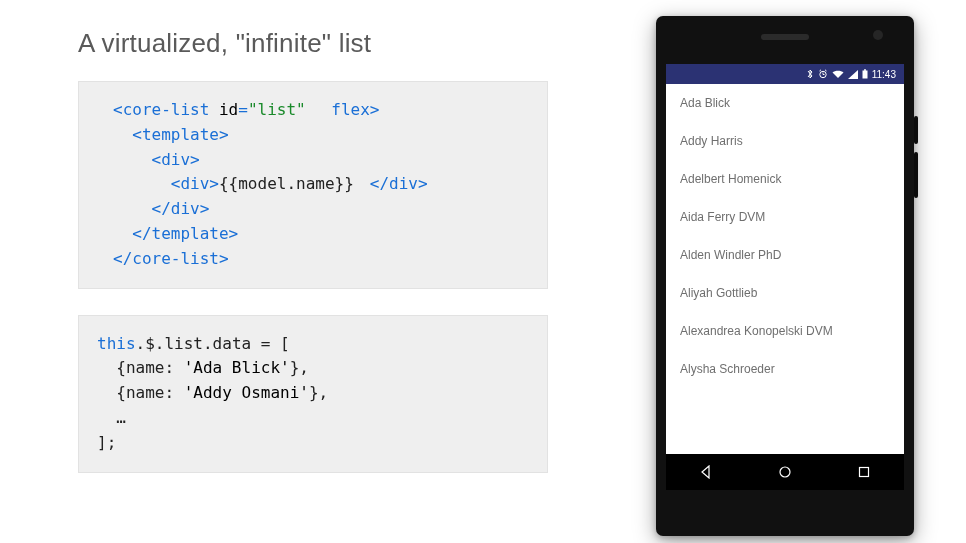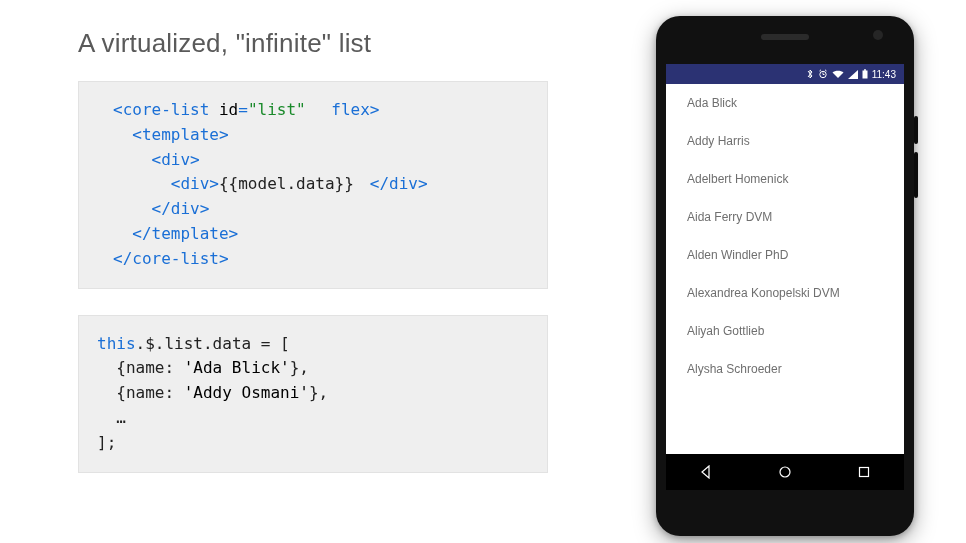--- a/index.html
+++ b/index.html
@@ -51,21 +51,21 @@
   .right {
     width: 310px;
     padding-top: 16px;
     display: flex;
     justify-content: flex-start;
   }
   .phone {
     width: 258px;
     height: 520px;
     background: #111;
-    border-radius: 24px;
+    border-radius: 7px;
     box-shadow: 0 6px 22px rgba(0,0,0,.35), 0 2px 6px rgba(0,0,0,.25);
     padding: 48px 10px 46px 10px;
     position: relative;
   }
   .phone::before {
     content: "";
     position: absolute;
     top: 18px; left: 50%;
     transform: translateX(-50%);
     width: 48px; height: 6px;
@@ -109,21 +109,20 @@
     gap: 4px;
     padding: 0 8px;
     font-size: 10px;
   }
   .statusbar svg { display: block; }
   .clock { font-weight: 500; }
 
   .list {
     flex: 1;
     overflow: hidden;
-    padding-left: 7px;
   }
   .list-item {
     height: 38px;
     display: flex;
     align-items: center;
     padding: 0 14px;
     font-size: 12px;
     color: #6f6f6f;
     border-bottom: 0;
   }
@@ -143,21 +142,21 @@
 </head>
 <body>
 
 <div class="slide">
   <div class="left">
     <div class="title">A virtualized, "infinite" list</div>
 
     <div class="code-block"><span class="tag">&lt;core-list</span><span class="attr"> id</span><span class="eq">=</span><span class="str">"list"</span><span class="tag"> flex&gt;</span>
 <span class="tag">  &lt;template&gt;</span>
 <span class="tag">    &lt;div&gt;</span>
-<span class="tag">      &lt;div&gt;</span><span class="txt">{{model.data}}</span><span class="tag">&lt;/div&gt;</span>
+<span class="tag">      &lt;div&gt;</span><span class="txt">{{model.name}}</span><span class="tag">&lt;/div&gt;</span>
 <span class="tag">    &lt;/div&gt;</span>
 <span class="tag">  &lt;/template&gt;</span>
 <span class="tag">&lt;/core-list&gt;</span></div>
 
     <div class="code-block"><span class="kw">this</span><span class="txt">.$.</span><span class="txt">list</span><span class="txt">.</span><span class="txt">data</span><span class="txt"> = [</span>
 <span class="txt">  {</span><span class="txt">name</span><span class="txt">: </span><span class="name">'Ada Blick'</span><span class="txt">},</span>
 <span class="txt">  {</span><span class="txt">name</span><span class="txt">: </span><span class="name">'Addy Osmani'</span><span class="txt">},</span>
 <span class="txt">  …</span>
 <span class="txt">];</span></div>
   </div>
@@ -197,22 +196,22 @@
               </svg>
           </span>
           <span class="clock">11:43</span>
         </div>
         <div class="list" id="phone-list">
             <div class="list-item">Ada Blick</div>
             <div class="list-item">Addy Harris</div>
             <div class="list-item">Adelbert Homenick</div>
             <div class="list-item">Aida Ferry DVM</div>
             <div class="list-item">Alden Windler PhD</div>
+            <div class="list-item">Aliyah Gottlieb</div>
             <div class="list-item">Alexandrea Konopelski DVM</div>
-            <div class="list-item">Aliyah Gottlieb</div>
             <div class="list-item">Alysha Schroeder</div>
           </div>
         <div class="navbar">
           <div class="navbtn">
             <svg width="14" height="14" viewBox="0 0 14 14">
                 <path d="M10 1 L3 7 L10 13 Z" fill="none" stroke="#fff" stroke-width="1.2"></path>
               </svg>
           </div>
           <div class="navbtn">
             <svg width="14" height="14" viewBox="0 0 14 14">

